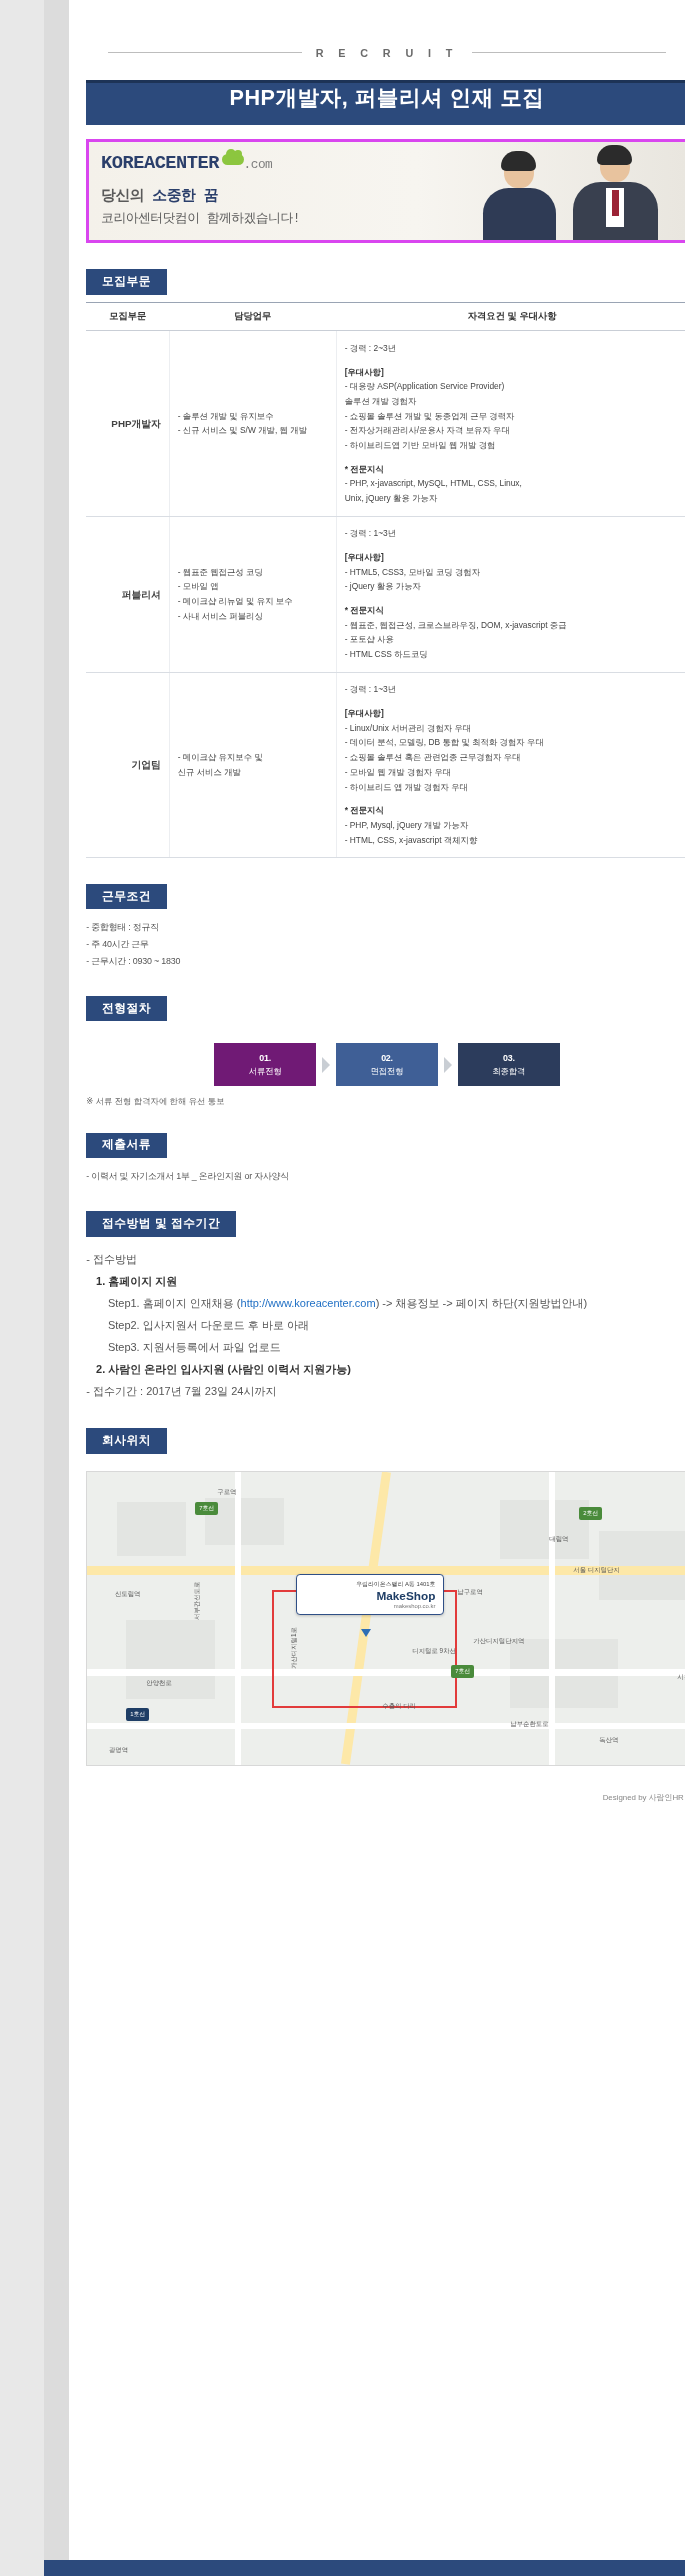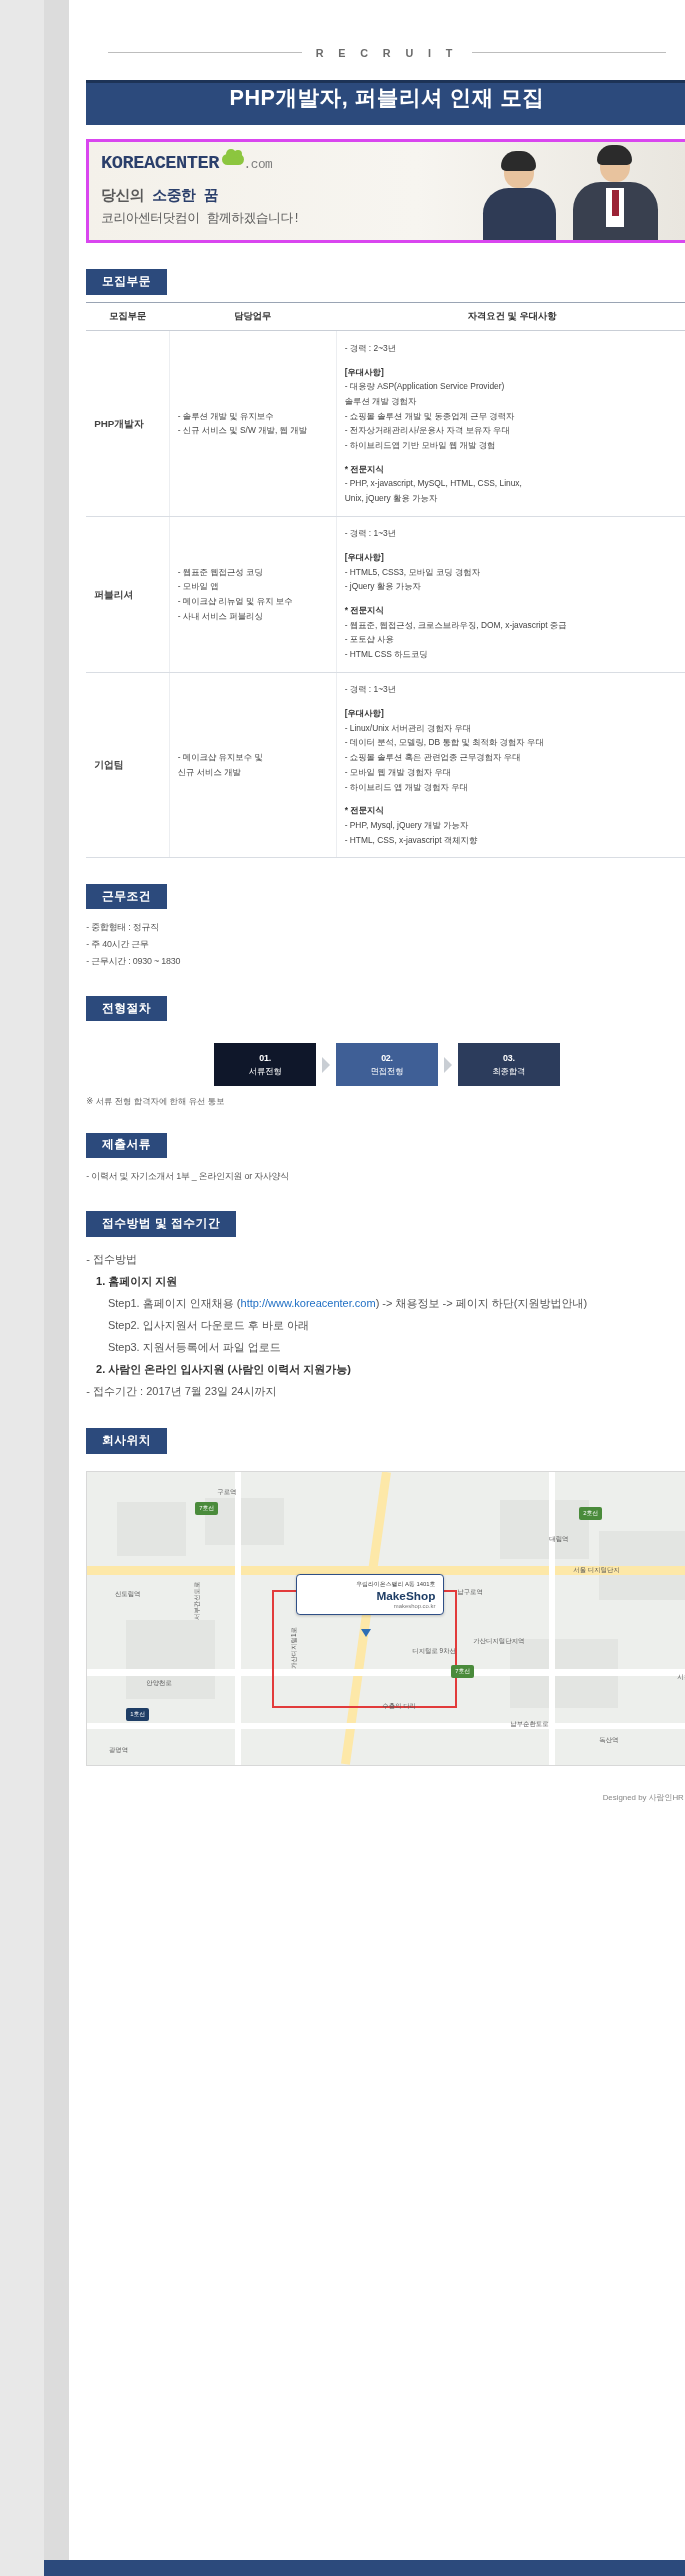--- a/index.html
+++ b/index.html
@@ -89,41 +89,41 @@
 
   
   table.jobs { width: calc(100% - 35px); margin:0 17.7px; border-collapse:collapse; font-size:8.9px; }
   table.jobs th {
     border-top:1px solid #9aa4b4; border-bottom:1px solid #c9ced6;
     background:#fff; font-weight:bold; color:#333; padding:6.9px 3.9px; font-size:9.3px;
   }
   table.jobs td {
     border-bottom:1px solid #d9dde3; padding:9.8px 7.9px; vertical-align:middle; color:#444; line-height:1.75;
   }
-  table.jobs td.col1 { text-align:left; font-weight:bold; font-size:9.8px; width:83px; border-right:1px solid #eceef1;}
+  table.jobs td.col1 { text-align:right; font-weight:bold; font-size:9.8px; width:83px; border-right:1px solid #eceef1;}
   table.jobs td.col2 { width:167px; border-right:1px solid #eceef1; font-size:8.4px;}
   table.jobs td.col3 { font-size:8.4px; }
   table.jobs th.c1{width:83px;} table.jobs th.c2{width:167px;}
   .blk { margin-bottom:8.9px; }
   .blk:last-child { margin-bottom:0; }
   .blk-title { font-weight:bold; color:#333; }
   .ln { display:block; }
 
   
   .plain-list { margin: 2px 17.7px 0 17.7px; font-size:8.9px; color:#555; line-height:1.9; }
   .plain-list div { letter-spacing:-0.2px; }
 
   
   .steps { margin: 13.8px 17.7px 0 17.7px; display:flex; align-items:center; justify-content:center; gap:5.9px; }
   .step {
     position:relative; width:102px; height:43px; color:#fff; display:flex; flex-direction:column;
     align-items:center; justify-content:center; font-size:8.4px; letter-spacing:-0.2px;
   }
   .step .num { font-weight:bold; font-size:8.9px; margin-bottom:3px; }
-  .s1 { background:#0f172a; }
+  .s1 { background:#701a75; }
   .s2 { background:#3f5f96; }
   .s3 { background:#2c3c5c; }
   .arrow { width:0;height:0;border-top:8.9px solid transparent;border-bottom:8.9px solid transparent;border-left:8.9px solid #c9ced4;}
   .note { text-align:left; font-size:8.4px; color:#666; margin:9.8px 17.7px 0 17.7px;}
 
   
   .apply-list { margin: 3.9px 17.7px 0 17.7px; font-size:11px; color:#555; line-height:2.0; }
   .apply-list .ind1 { padding-left:9.8px; }
   .apply-list .ind2 { padding-left:21.6px; }
   .apply-list .link { color:#1f6fc4; }

